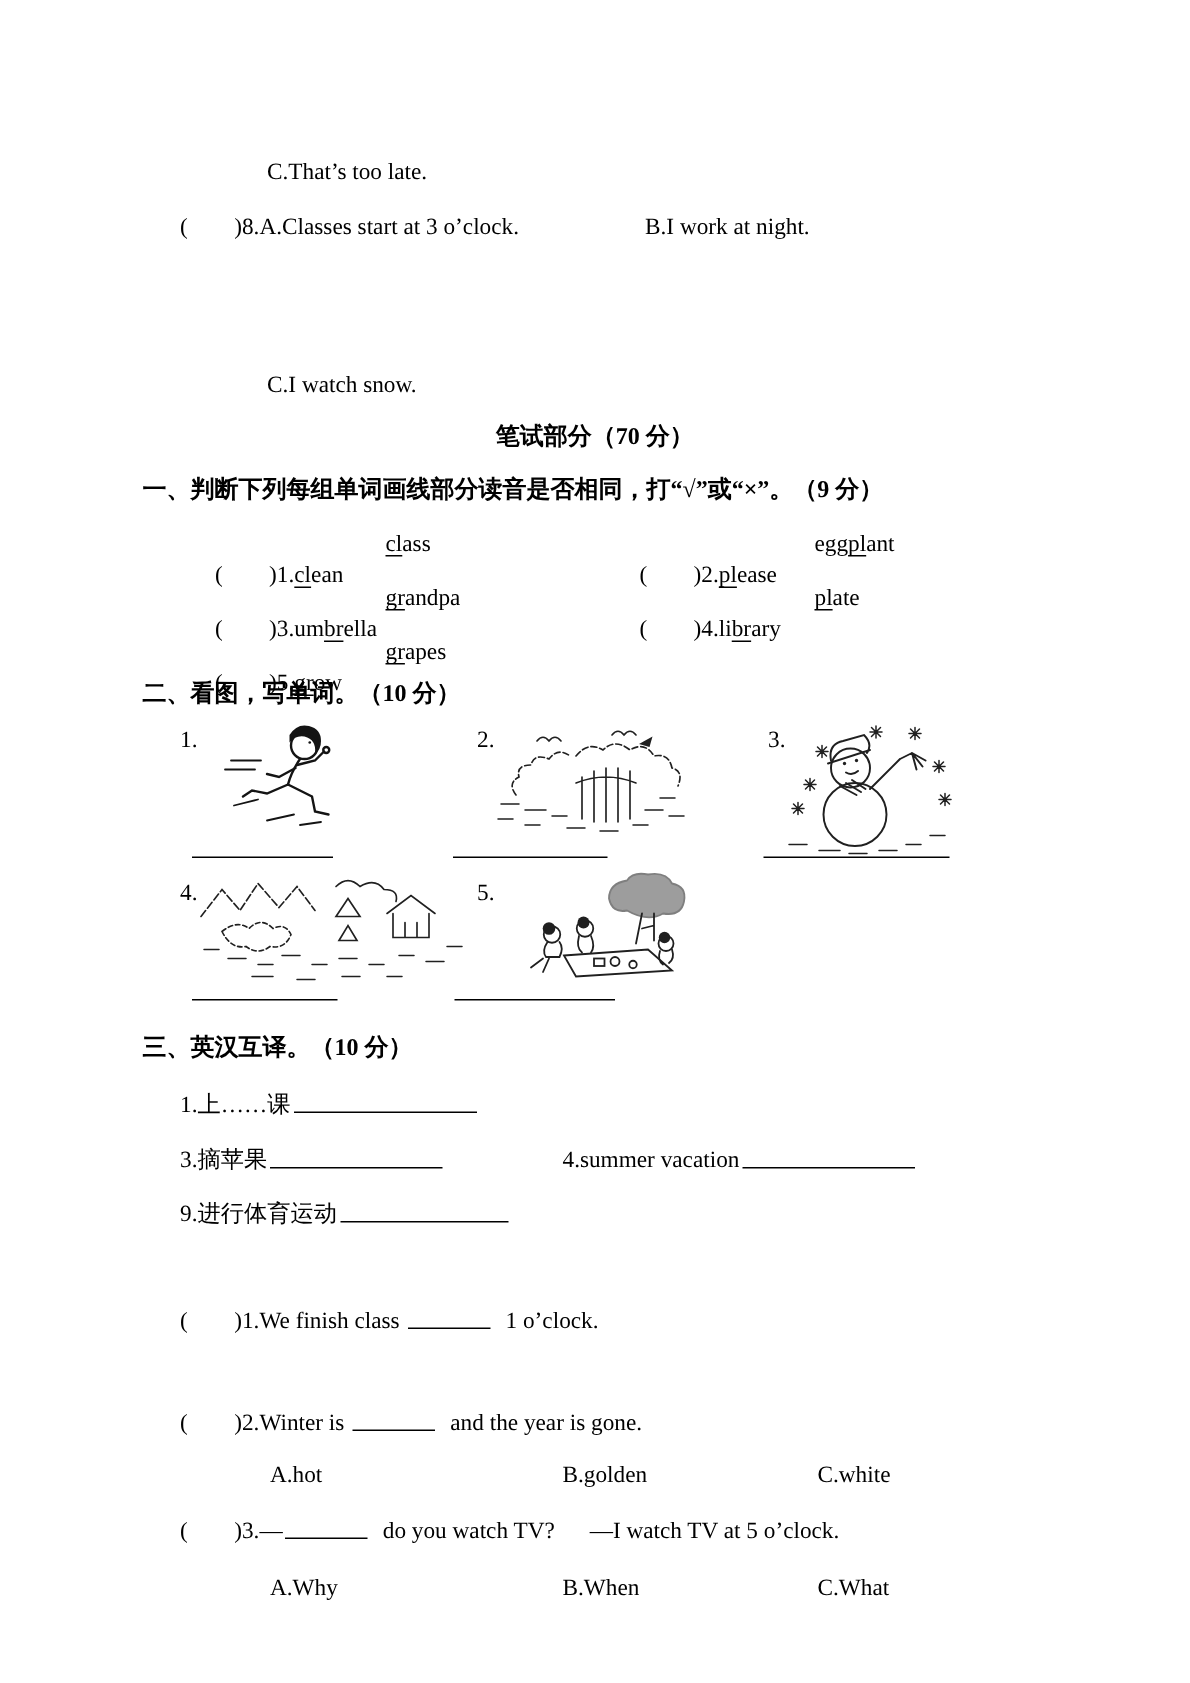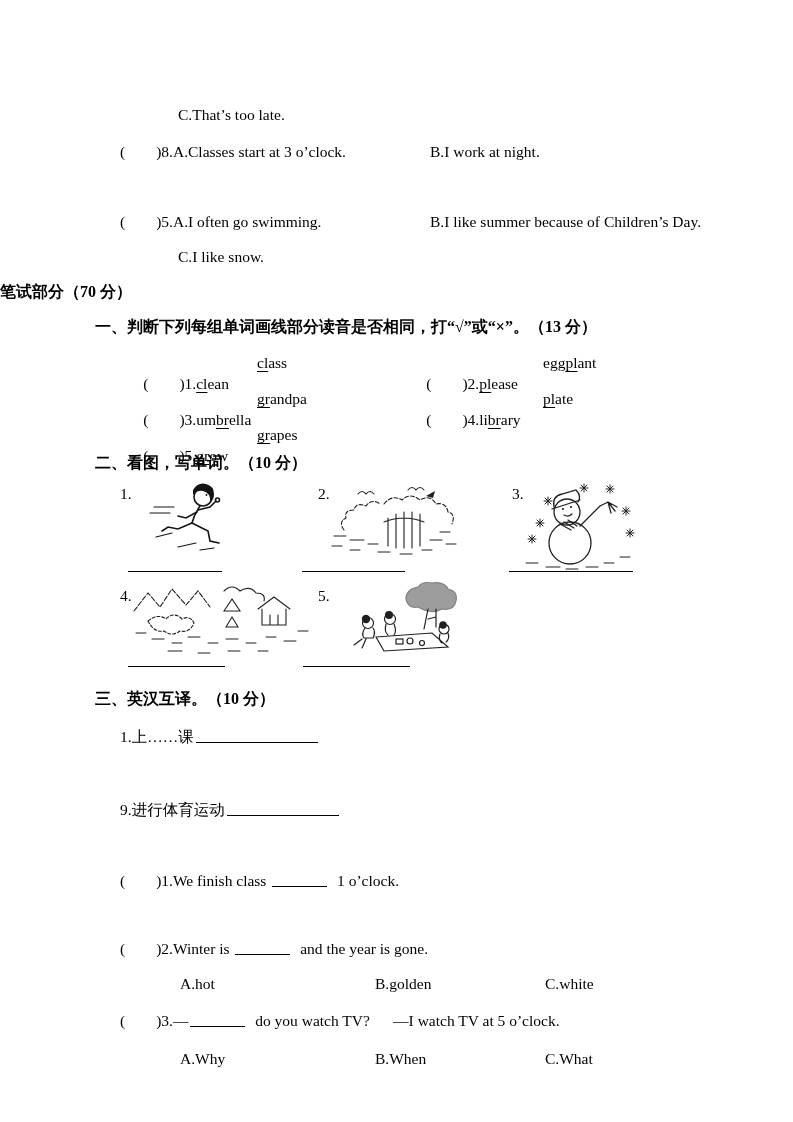--- a/index.html
+++ b/index.html
@@ -4,21 +4,21 @@
 <style>
   html,body{margin:0;padding:0;background:#ffffff;}
   .page{
     position:relative;width:793px;height:1122px;background:#fff;
     font-family:"Liberation Serif", serif;font-size:15.5px;color:#000;
     overflow:hidden;
   }
   .row{position:absolute;left:0;width:793px;height:24px;line-height:21px;}
   .abs{position:absolute;top:0;white-space:pre;}
   .bold{font-weight:bold;font-size:16px;}
-  .center{text-align:left;}
+  .center{text-align:center;}
   .u{text-decoration:underline;text-underline-offset:3px;text-decoration-thickness:1px;}
   .blank{display:inline-block;border-bottom:1.5px solid #000;height:13px;margin:0 2px;vertical-align:-1px;}
   .w55{width:55px}.w115{width:115px}.w120{width:122px}.w110{width:112px}
   .line{position:absolute;border-top:1.8px solid #000;height:0;}
   .pic{position:absolute;overflow:visible;}
   .s1-item{position:absolute;top:0;white-space:pre;}
   .s1-item .w2{position:absolute;left:137px;top:0;white-space:pre;}
   .s1-item.right .w2{left:140px;}
 </style>
 </head>
@@ -27,33 +27,31 @@
 <div class="page">
 
   <div class="row" style="top:104px">
     <span class="abs" style="left:178px">C.That’s too late.</span>
   </div>
   <div class="row" style="top:141px">
     <span class="abs" style="left:120px">(        )8.A.Classes start at 3 o’clock.</span>
     <span class="abs" style="left:430px">B.I work at night.</span>
   </div>
   <div class="row" style="top:211px">
-    <span class="abs" style="left:120px">(        )5.A.I often go swimming.</span>
-    <span class="abs" style="left:430px">B.I like summer because of Children’s Day.</span>
   </div>
   <div class="row" style="top:246px">
-    <span class="abs" style="left:178px">C.I like snow.</span>
+    <span class="abs" style="left:178px">C.I watch snow.</span>
   </div>
 
   <div class="row center bold" style="top:281px">
     <span>笔试部分（70 分）</span>
   </div>
 
   <div class="row bold" style="top:316px">
-    <span class="abs" style="left:95px">一、判断下列每组单词画线部分读音是否相同，打“√”或“×”。（13 分）</span>
+    <span class="abs" style="left:95px">一、判断下列每组单词画线部分读音是否相同，打“√”或“×”。（9 分）</span>
   </div>
 
   <div class="row" style="top:352px">
     <span class="s1-item" style="left:120px">
       <span>(        )1.</span><span></span><span class="u">cl</span><span>ean</span>
       <span class="w2"><span></span><span class="u">cl</span><span>ass</span></span>
     </span>
     <span class="s1-item right" style="left:403px">
       <span>(        )2.</span><span></span><span class="u">pl</span><span>ease</span>
       <span class="w2"><span>egg</span><span class="u">pl</span><span>ant</span></span>
@@ -177,20 +175,24 @@
 
   <div class="line" style="top:666px;left:128px;width:97px"></div>
   <div class="line" style="top:666px;left:303px;width:107px"></div>
 
   <div class="row bold" style="top:688px">
     <span class="abs" style="left:95px">三、英汉互译。（10 分）</span>
   </div>
   <div class="row" style="top:726px">
     <span class="abs" style="left:120px"><span>1.上……课</span><span class="blank w120"></span></span>
   </div>
+  <div class="row" style="top:763px">
+    <span class="abs" style="left:120px"><span>3.摘苹果</span><span class="blank w115"></span></span>
+    <span class="abs" style="left:375px"><span>4.summer vacation</span><span class="blank w115"></span></span>
+  </div>
   <div class="row" style="top:799px">
     <span class="abs" style="left:120px"><span>9.进行体育运动</span><span class="blank w110"></span></span>
   </div>
 
 
   <div class="row" style="top:870px">
     <span class="abs" style="left:120px"><span>(        )1.We finish class </span><span class="blank w55"></span><span>  1 o’clock.</span></span>
   </div>
 
   <div class="row" style="top:938px">

